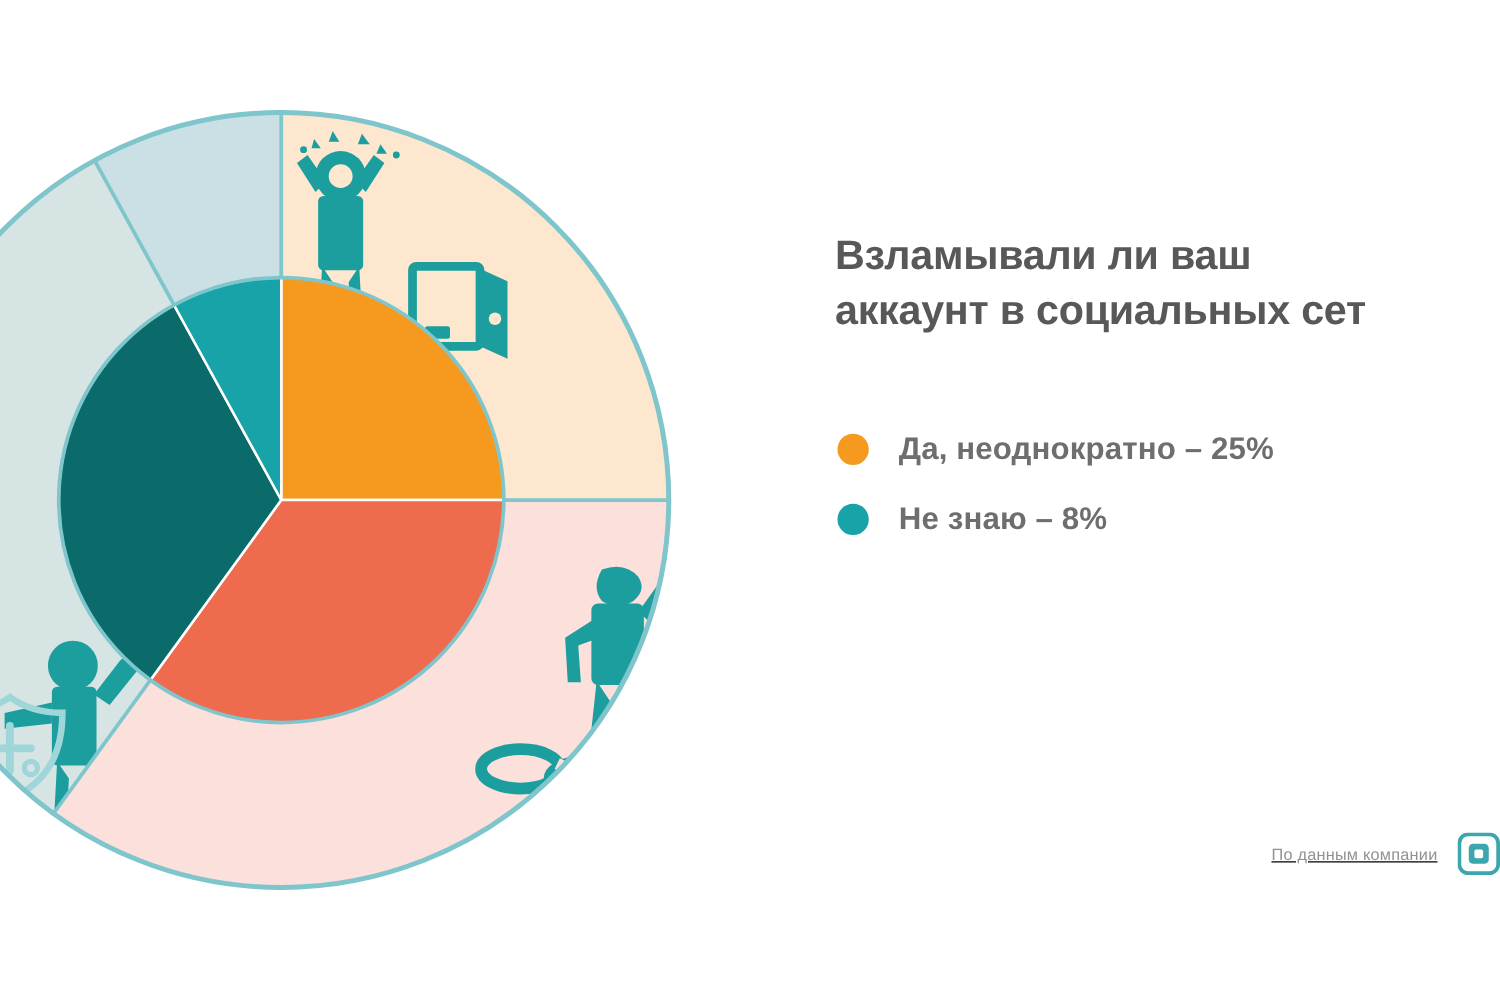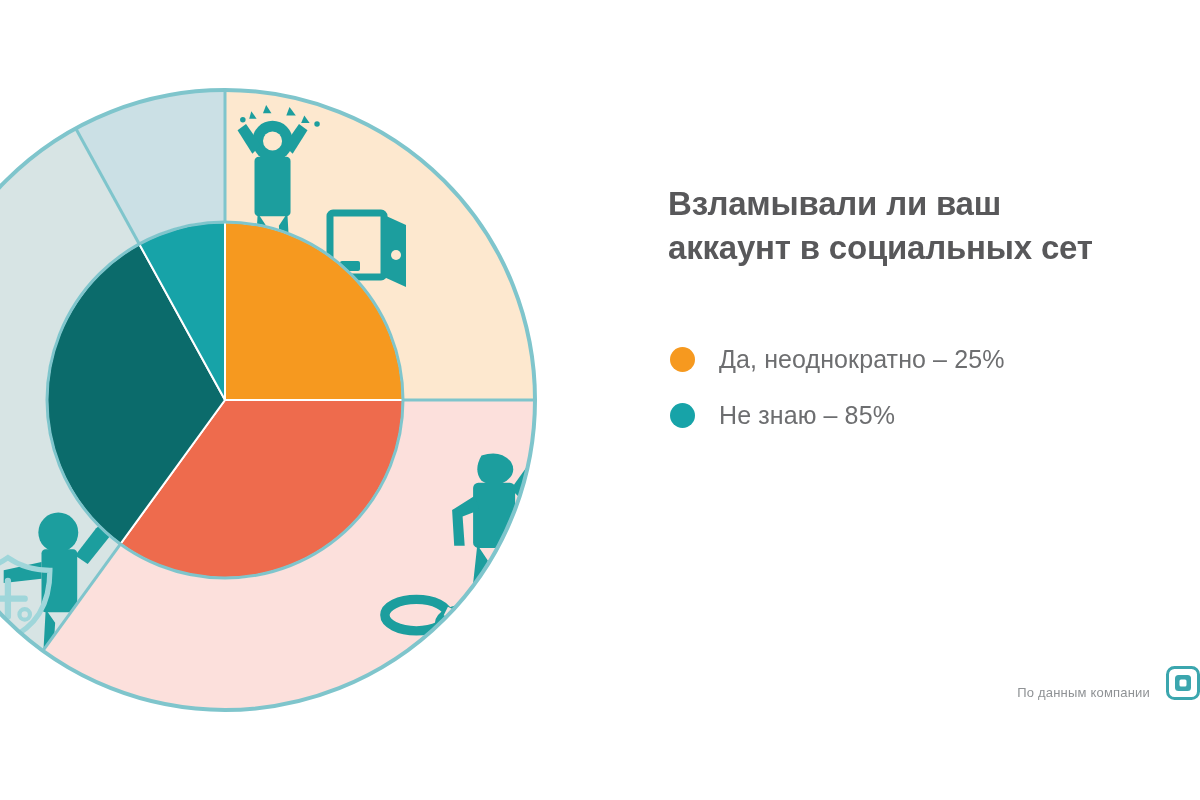--- a/index.html
+++ b/index.html
@@ -64,20 +64,21 @@
   .legend {
     position: absolute;
     left: 2px;
     top: 331px;
     width: 520px;
   }
   .legend-row {
     display: flex;
     align-items: center;
     height: 56px;
+    font-weight: bold;
   }
   .legend-dot {
     width: 25px;
     height: 25px;
     border-radius: 50%;
     flex: 0 0 auto;
   }
   .legend-label {
     margin-left: 24px;
     font-size: 25px;
@@ -85,22 +86,23 @@
     white-space: nowrap;
     letter-spacing: 0.1px;
   }
 
   .footer {
     position: absolute;
     left: 0;
     top: 666px;
     width: 532px;
     display: flex;
-    align-items: flex-end;
+    align-items: center;
     justify-content: flex-end;
+    text-decoration: underline;
   }
   .footer-text {
     font-size: 13px;
     color: #8f9295;
     letter-spacing: 0.2px;
     white-space: nowrap;
   }
   .footer-logo {
     margin-left: 16px;
     width: 34px;
@@ -262,21 +264,21 @@
       <span class="title-line">аккаунт в социальных сет</span>
     </div>
 
     <div class="legend" id="legend">
         <div class="legend-row">
           <span class="legend-dot" style="background: rgb(246, 153, 31);"></span>
           <span class="legend-label">Да, неоднократно – 25%</span>
         </div>
         <div class="legend-row">
           <span class="legend-dot" style="background: rgb(23, 163, 168);"></span>
-          <span class="legend-label">Не знаю – 85%</span>
+          <span class="legend-label">Не знаю – 8%</span>
         </div>
       </div>
 
     <div class="footer">
       <span class="footer-text">По данным компании</span>
       <svg class="footer-logo" viewBox="0 0 34 34">
         <rect x="1.5" y="1.5" width="31" height="31" rx="7" fill="none" stroke="#3BA6AE" stroke-width="3"></rect>
         <rect x="9" y="9" width="16" height="16" rx="3.5" fill="#3BA6AE"></rect>
         <rect x="13.5" y="13.5" width="7" height="7" rx="1.5" fill="#ffffff"></rect>
       </svg>

